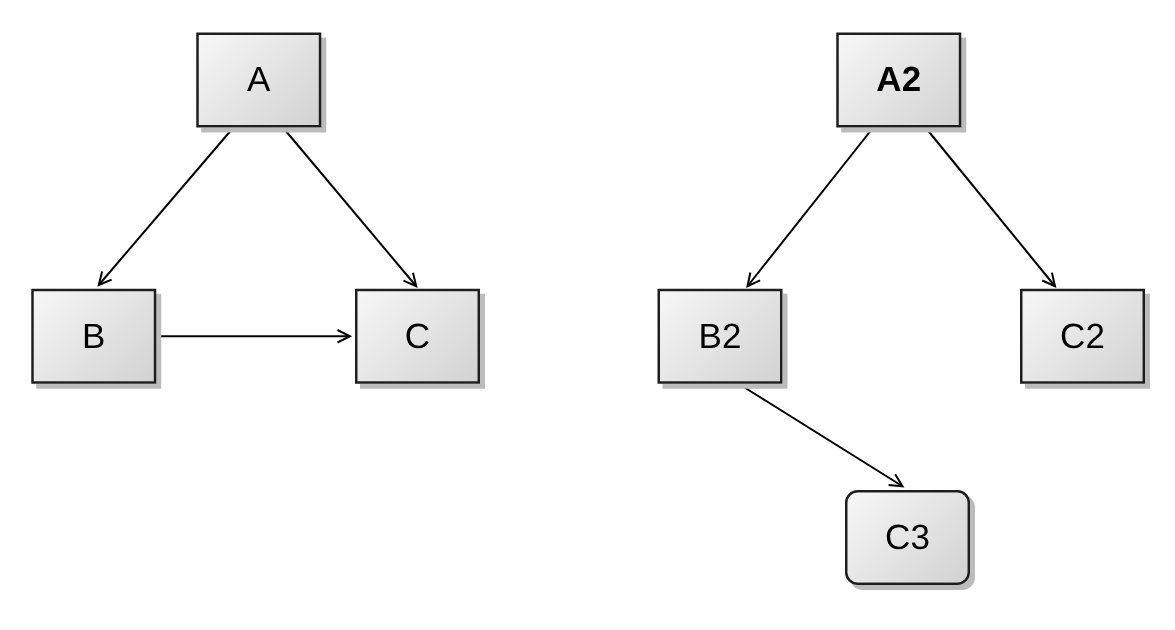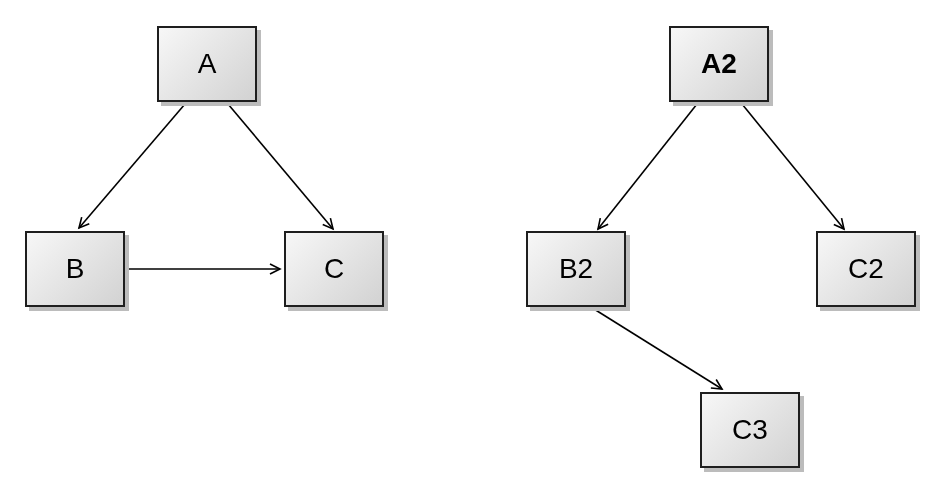--- a/index.html
+++ b/index.html
@@ -59,21 +59,21 @@
     line-height: 1;
     user-select: none;
   }
   
   .node-a  { left: 157px; top: 26px;  }
   .node-b  { left: 25px;  top: 231px; }
   .node-c  { left: 284px; top: 231px; }
   .node-a2 { left: 669px; top: 26px; font-weight: bold;  }
   .node-b2 { left: 526px; top: 231px; }
   .node-c2 { left: 799px; top: 231px; margin-left: 17px; }
-  .node-c3 { left: 700px; top: 392px; }
+  .node-c3 { left: 676px; top: 392px; border-radius: 10px; }
 </style>
 </head>
 <body>
 
 <div class="canvas">
 
   <svg class="edges-layer" viewBox="0 0 940 504" xmlns="http://www.w3.org/2000/svg">
     <defs>
       <marker id="open-arrow" markerUnits="userSpaceOnUse" markerWidth="16" markerHeight="16" refX="12" refY="7" orient="auto">
         <path class="arrowhead-path" d="M2,2 L12,7 L2,12"></path>

